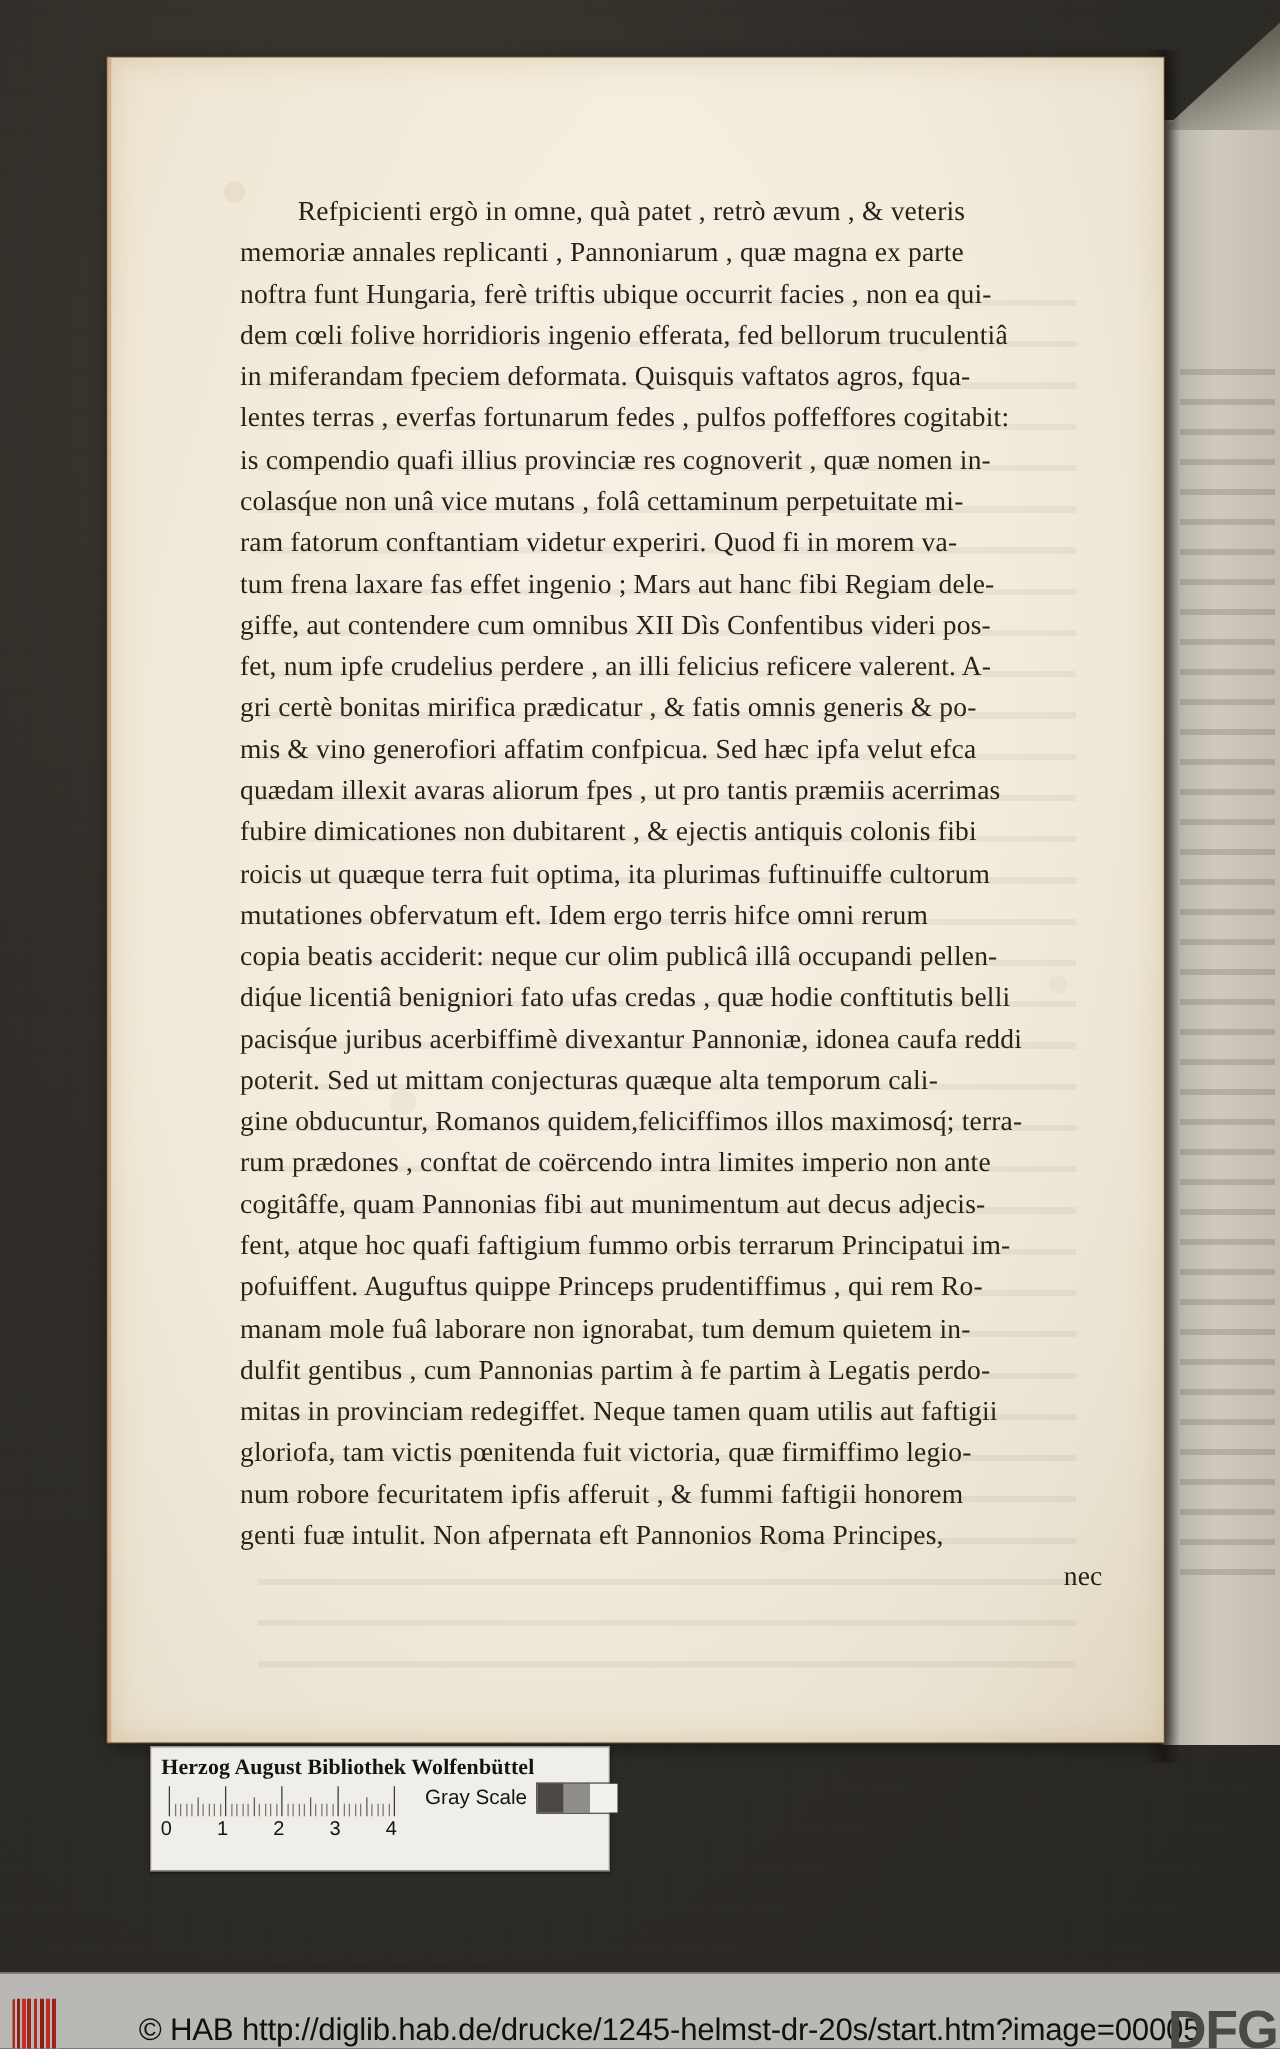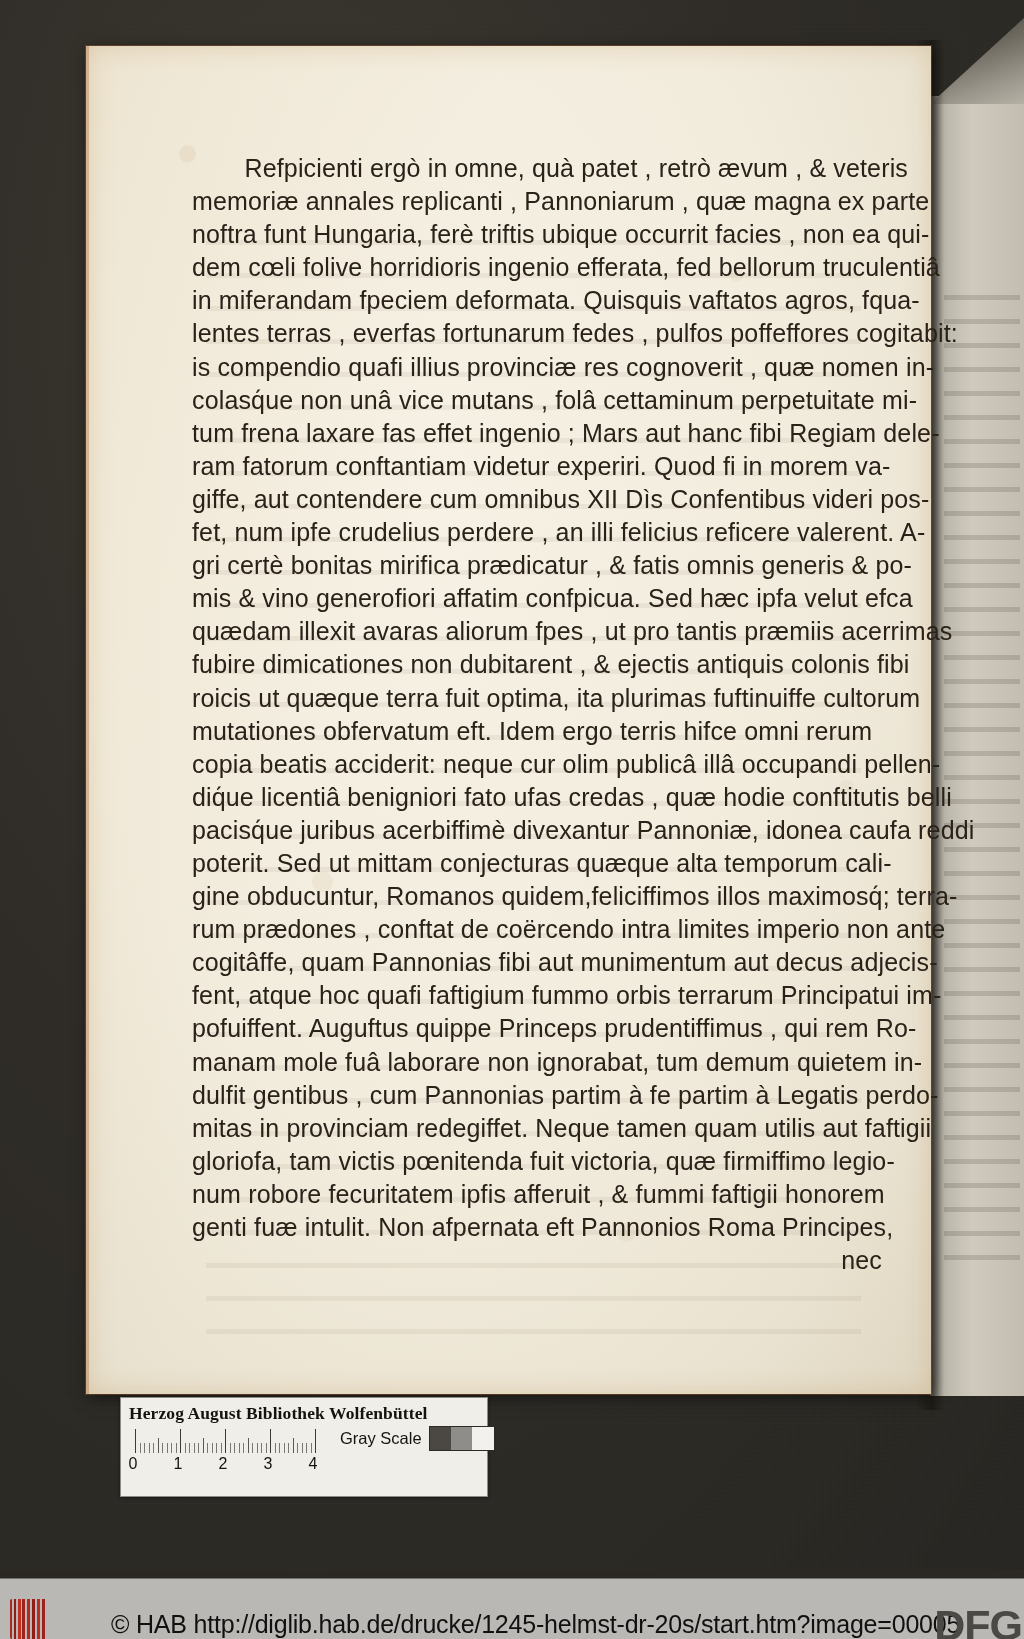--- a/index.html
+++ b/index.html
@@ -97,22 +97,22 @@
     filter: blur(.6px);
     transform: scaleX(-1);
   }
 
   
   #text-block{
     position:absolute;
     left:106px; top:106px;
     width: 690px;
     color:#2a2119;
-    font-family:Liberation Sans, sans-serif;
-    font-size: 25px;
+    font-family:Liberation Serif, serif;
+    font-size: 22px;
     line-height: 33.1px;
     letter-spacing: .15px;
     text-align: justify;
     text-justify: inter-word;
   }
   #text-block .indent{ display:inline-block; width:2.1em; }
   
   .ln{
     display:block;
     white-space:nowrap;
@@ -257,22 +257,22 @@
 
   <div id="text-block">
     <div class="ln"><span class="j"><span class="indent"></span><span>Refpicienti ergò in omne,  quà patet , retrò ævum ,  &amp; veteris</span></span></div>
     <div class="ln"><span class="j">memoriæ annales replicanti , Pannoniarum  ,  quæ magna ex parte</span></div>
     <div class="ln"><span class="j">noftra funt Hungaria, ferè triftis ubique occurrit facies ,  non ea qui-</span></div>
     <div class="ln"><span class="j">dem cœli folive horridioris ingenio efferata, fed bellorum truculentiâ</span></div>
     <div class="ln"><span class="j">in miferandam fpeciem deformata.    Quisquis vaftatos agros, fqua-</span></div>
     <div class="ln"><span class="j">lentes terras , everfas fortunarum fedes ,  pulfos poffeffores cogitabit:</span></div>
     <div class="ln"><span class="j">is compendio quafi illius provinciæ res cognoverit ,  quæ nomen in-</span></div>
     <div class="ln"><span class="j">colasq́ue non unâ vice mutans ,  folâ cettaminum perpetuitate  mi-</span></div>
+    <div class="ln"><span class="j">ram fatorum conftantiam videtur experiri.    Quod fi in morem va-</span></div>
     <div class="ln"><span class="j">tum frena laxare fas effet ingenio ; Mars aut  hanc fibi Regiam dele-</span></div>
-    <div class="ln"><span class="j">ram fatorum conftantiam videtur experiri.    Quod fi in morem va-</span></div>
     <div class="ln"><span class="j">giffe, aut contendere cum omnibus XII Dìs Confentibus videri pos-</span></div>
     <div class="ln"><span class="j">fet, num ipfe crudelius perdere , an illi felicius reficere valerent.    A-</span></div>
     <div class="ln"><span class="j">gri certè bonitas mirifica prædicatur ,  &amp;  fatis omnis generis &amp; po-</span></div>
     <div class="ln"><span class="j">mis &amp; vino generofiori affatim confpicua.    Sed hæc ipfa velut efca</span></div>
     <div class="ln"><span class="j">quædam illexit avaras aliorum fpes , ut pro tantis præmiis acerrimas</span></div>
     <div class="ln"><span class="j">fubire dimicationes non dubitarent , &amp; ejectis antiquis colonis fibi</span></div>
     <div class="ln"><span class="j">roicis ut quæque terra fuit optima, ita plurimas fuftinuiffe cultorum</span></div>
     <div class="ln"><span class="j">mutationes obfervatum eft.     Idem ergo terris hifce  omni rerum</span></div>
     <div class="ln"><span class="j">copia beatis acciderit: neque cur olim publicâ illâ  occupandi pellen-</span></div>
     <div class="ln"><span class="j">diq́ue licentiâ benigniori fato ufas credas ,  quæ hodie conftitutis belli</span></div>

